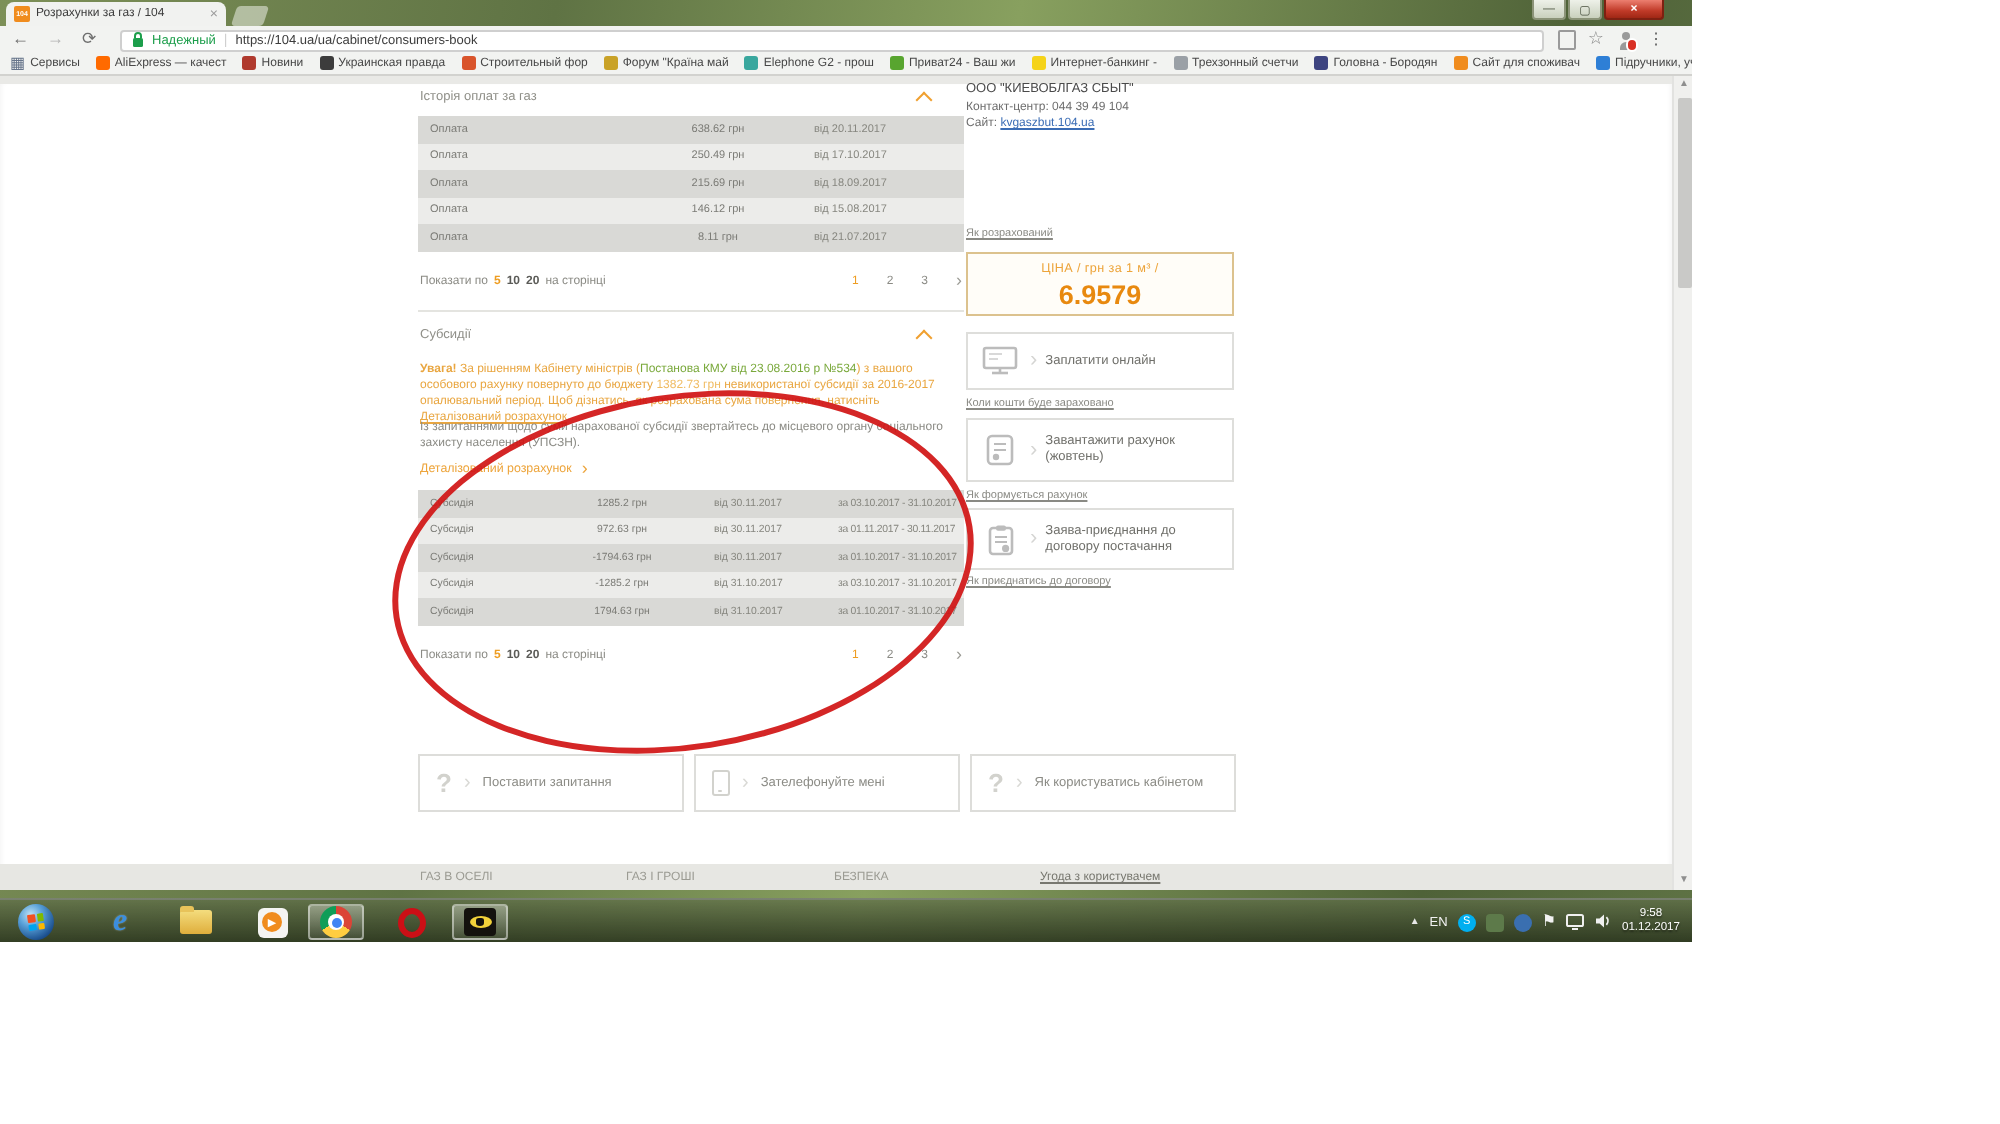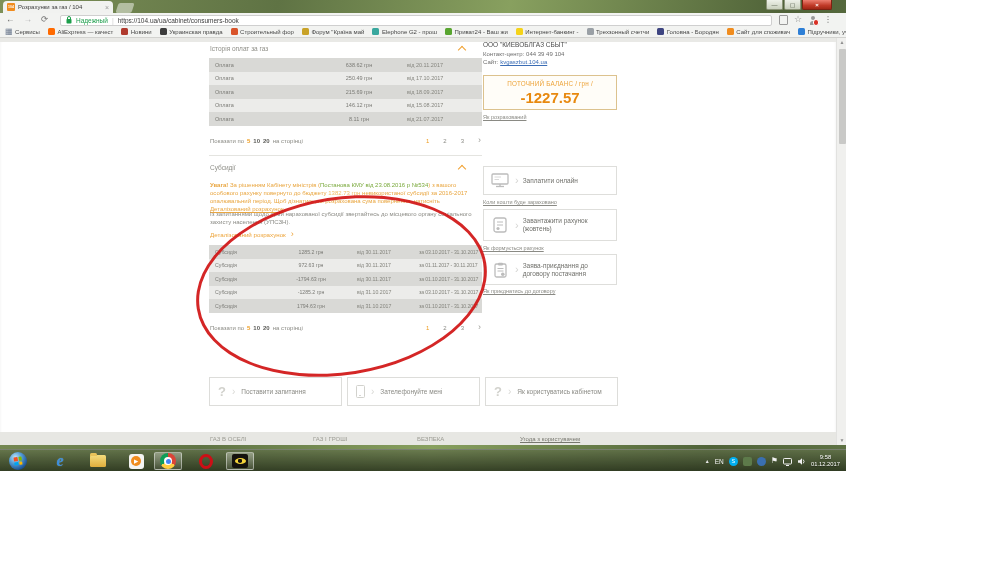--- a/index.html
+++ b/index.html
@@ -351,25 +351,25 @@
         <span class="f-item" style="left:313px;">ГАЗ І ГРОШІ</span>
         <span class="f-item" style="left:417px;">БЕЗПЕКА</span>
         <span class="f-item f-agreement" style="left:520px;">Угода з користувачем</span>
       </div>
 
       <div class="side" style="top:3px;">
         <div class="co-name">ООО "КИЕВОБЛГАЗ СБЫТ"</div>
         <div class="co-line">Контакт-центр: 044 39 49 104</div>
         <div class="co-line"><span>Сайт:</span> <span class="lnk-blue">kvgaszbut.104.ua</span></div>
       </div>
-      <div class="obox" style="top:37px;height:35px;">
-        <div class="obox-title">ПОТОЧНИЙ БАЛАНС / грн /</div>
-        <div class="obox-value">-1227.57</div>
-      </div>
       <div class="side-hint" style="top:76px;">Як розрахований</div>
+      <div class="obox" style="top:88px;height:32px;">
+        <div class="obox-title">ЦІНА / грн за 1 м³ /</div>
+        <div class="obox-value price-value">6.9579</div>
+      </div>
       <div class="actbtn" style="top:128px;height:29px;">
         <span class="act-icon">
             <svg width="18" height="15" viewBox="0 0 18 15">
               <rect x="1" y="1" width="16" height="10" rx="1" fill="none" stroke="#bcbcbc" stroke-width="1.3"></rect>
               <line x1="9" y1="11" x2="9" y2="13" stroke="#bcbcbc" stroke-width="1.3"></line>
               <line x1="5" y1="13.5" x2="13" y2="13.5" stroke="#bcbcbc" stroke-width="1.3"></line>
               <line x1="3.5" y1="4" x2="10" y2="4" stroke="#d8d8d8" stroke-width="1"></line>
               <line x1="3.5" y1="6.5" x2="8" y2="6.5" stroke="#d8d8d8" stroke-width="1"></line>
             </svg>
           </span>

